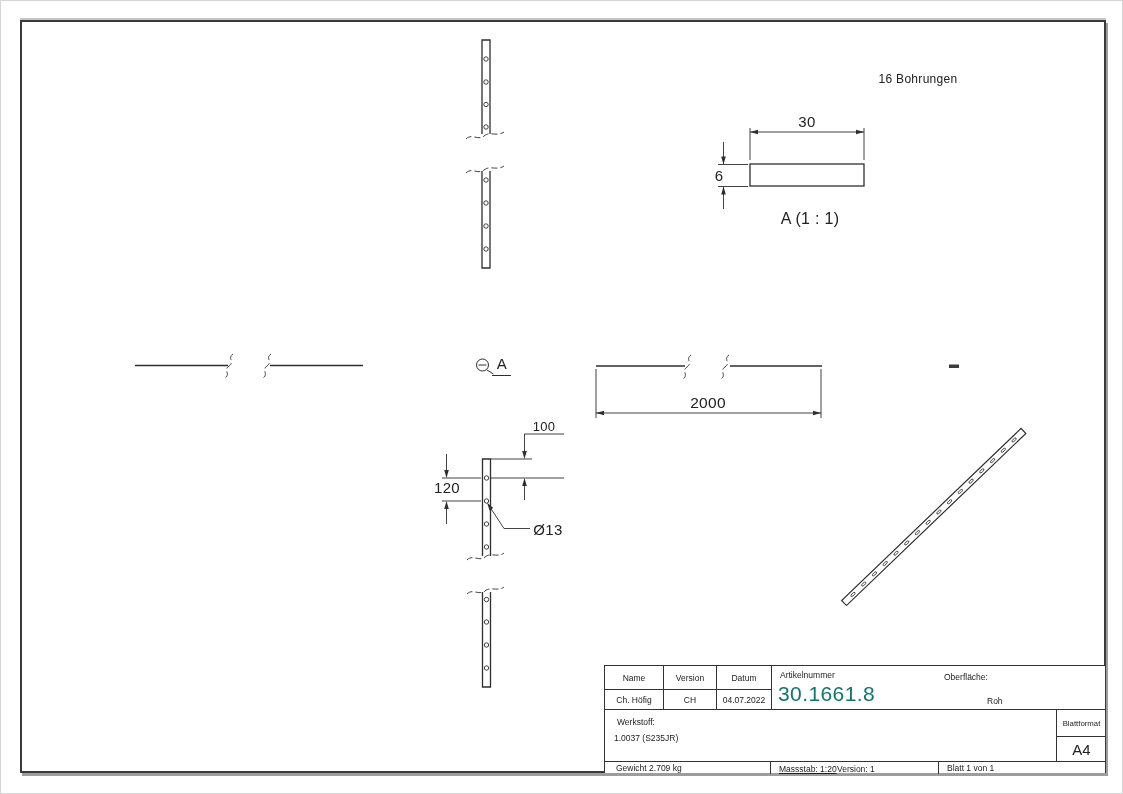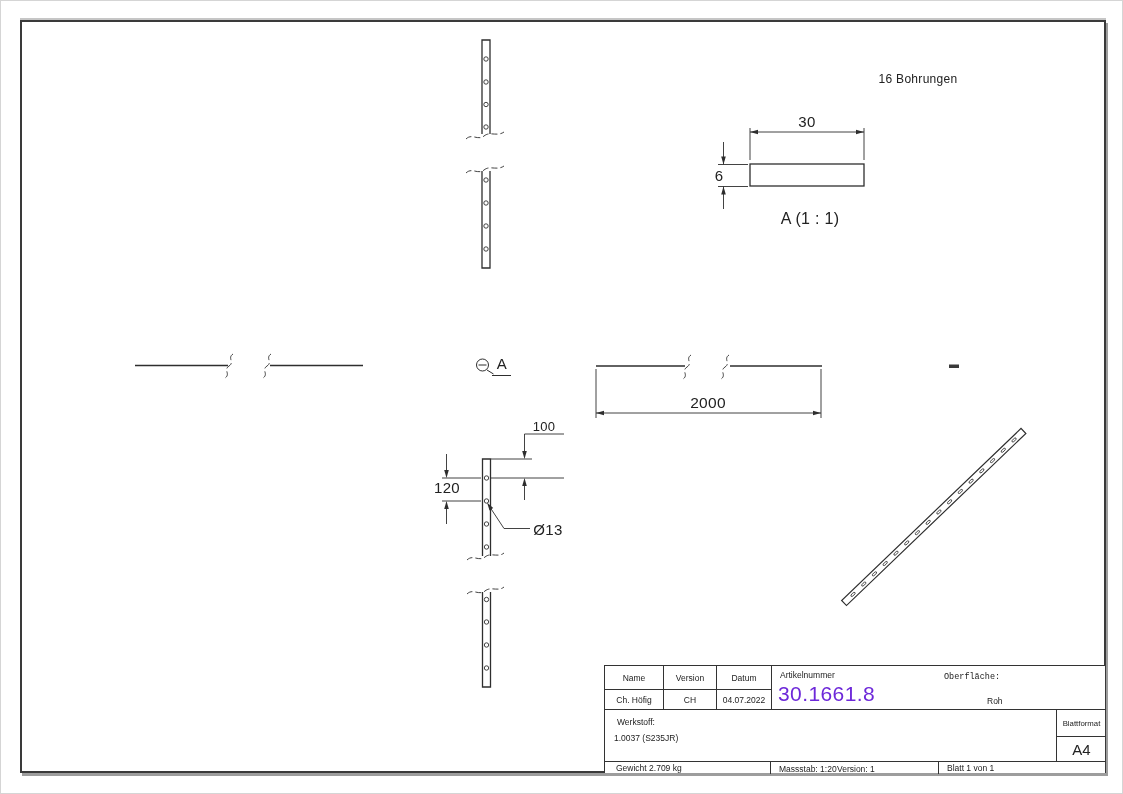--- a/index.html
+++ b/index.html
@@ -24,21 +24,21 @@
     position:absolute; left:603px; top:664px; width:501px; height:108px;
     border-left:1px solid #333; border-top:1px solid #333; background:#fff;
     font-size:8.5px; color:#222;
   }
   .tb .cell {
     position:absolute; display:flex; align-items:center; justify-content:center;
     border-right:1px solid #333; border-bottom:1px solid #333; overflow:hidden;
   }
   .tb .noright { border-right:none; }
   .tb .abs { position:absolute; white-space:nowrap; }
-  .artnr { font-size:21px; color:#6d28d9; letter-spacing:.4px; }
+  .artnr { font-size:21px; color:#0f766e; letter-spacing:.4px; }
   .a4 { font-size:15px; }
 </style>
 </head>
 <body>
 
 <div class="page">
   <div class="frame"></div>
 
   <svg class="canvas" width="1123" height="794" viewBox="0 0 1123 794" fill="none" stroke="#2e2e2e" stroke-width="1.3">
 
@@ -168,31 +168,31 @@
     <div class="cell" style="left:0; top:0; width:59px; height:24px;">Name</div>
     <div class="cell" style="left:59px; top:0; width:53px; height:24px;">Version</div>
     <div class="cell" style="left:112px; top:0; width:55px; height:24px;">Datum</div>
     <div class="cell" style="left:0; top:24px; width:59px; height:20px;">Ch. Höfig</div>
     <div class="cell" style="left:59px; top:24px; width:53px; height:20px;">CH</div>
     <div class="cell" style="left:112px; top:24px; width:55px; height:20px;">04.07.2022</div>
 
     <div class="cell noright" style="left:167px; top:0; width:334px; height:44px; justify-content:flex-start;">
       <span class="abs" style="left:8px; top:4px;">Artikelnummer</span>
       <span class="abs artnr" style="left:6px; top:16px;">30.1661.8</span>
-      <span class="abs" style="left:172px; top:6px;font-family:Liberation Mono, monospace;">Oberfläche:</span>
+      <span class="abs" style="left:172px; top:6px;">Oberfläche:</span>
       <span class="abs" style="left:215px; top:6px;margin-top:24px;">Roh</span>
     </div>
 
     <div class="cell" style="left:0; top:44px; width:452px; height:52px; justify-content:flex-start;">
       <span class="abs" style="left:12px; top:7px;">Werkstoff:</span>
       <span class="abs" style="left:9px; top:23px;">1.0037 (S235JR)</span>
     </div>
     <div class="cell noright" style="left:452px; top:44px; width:49px; height:27px; font-size:7.8px;">Blattformat</div>
     <div class="cell noright a4" style="left:452px; top:71px; width:49px; height:25px;">A4</div>
 
     <div class="cell" style="left:0; top:96px; width:166px; height:12px; justify-content:flex-start; padding-left:11px; border-bottom:none;">Gewicht 2.709 kg</div>
     <div class="cell" style="left:166px; top:96px; width:168px; height:12px; justify-content:flex-start; border-bottom:none;">
-      <span class="abs" style="left:8px; top:2px;">Massstab: 1:20</span>
+      <span class="abs" style="left:8px; top:2px;text-decoration:underline;">Massstab: 1:20</span>
       <span class="abs" style="left:66px; top:2px;">Version: 1</span>
     </div>
     <div class="cell noright" style="left:334px; top:96px; width:167px; height:12px; justify-content:flex-start; padding-left:8px; border-bottom:none;">Blatt 1 von 1</div>
   </div>
 </div>
 
 </body></html>

